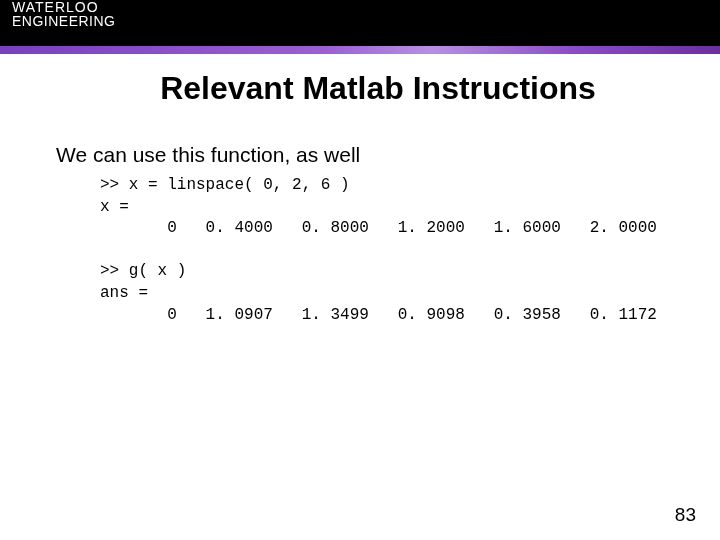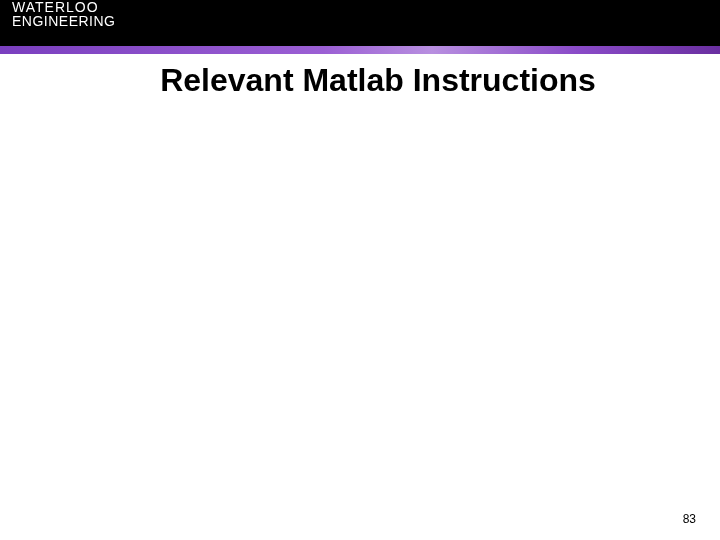--- a/index.html
+++ b/index.html
@@ -32,21 +32,21 @@
     .logo-bot {
       font-size: 14px;
       letter-spacing: 0.5px;
       font-weight: 400;
     }
     .purple-bar {
       height: 8px;
       background: linear-gradient(90deg, #7a3fbf 0%, #9b5fd4 45%, #b88fe0 60%, #8a4bc8 80%, #6a2fa0 100%);
     }
     .content {
-      padding: 8px 40px 0 56px;
+      padding: 16px 40px 0 56px;
     }
     .title {
       font-size: 32px;
       font-weight: 700;
       text-align: center;
       margin-left: 20px;
       margin-bottom: 36px;
     }
     .para {
       font-size: 21px;
@@ -59,21 +59,21 @@
       margin-left: 44px;
       line-height: 1.35;
     }
     .block {
       margin-bottom: 30px;
     }
     .page-num {
       position: absolute;
       bottom: 14px;
       right: 24px;
-      font-size: 12px;
+      font-size: 19px;
     }
     .topic-wrap {
       position: absolute;
       top: 20px;
       left: 0;
       width: 100%;
       text-align: center;
       pointer-events: none;
     }
     .topic-inner {
@@ -93,15 +93,25 @@
 </div>
 <div class="topic-wrap">
   <span class="topic-inner">BVPs and FDEs</span>
 </div>
 <div class="purple-bar"></div>
 
 <div class="content">
   <h1 class="title">Relevant Matlab Instructions</h1>
 
 
+  <div class="block">
+    <p class="para">We can use this function, as well</p>
+    <div class="code">&gt;&gt; x = linspace( 0, 2, 6 )
+x =
+       0   0. 4000   0. 8000   1. 2000   1. 6000   2. 0000
+
+&gt;&gt; g( x )
+ans =
+       0   1. 0907   1. 3499   0. 9098   0. 3958   0. 1172</div>
+  </div>
 </div>
 
 <div class="page-num">83</div>
 
 </body></html>

